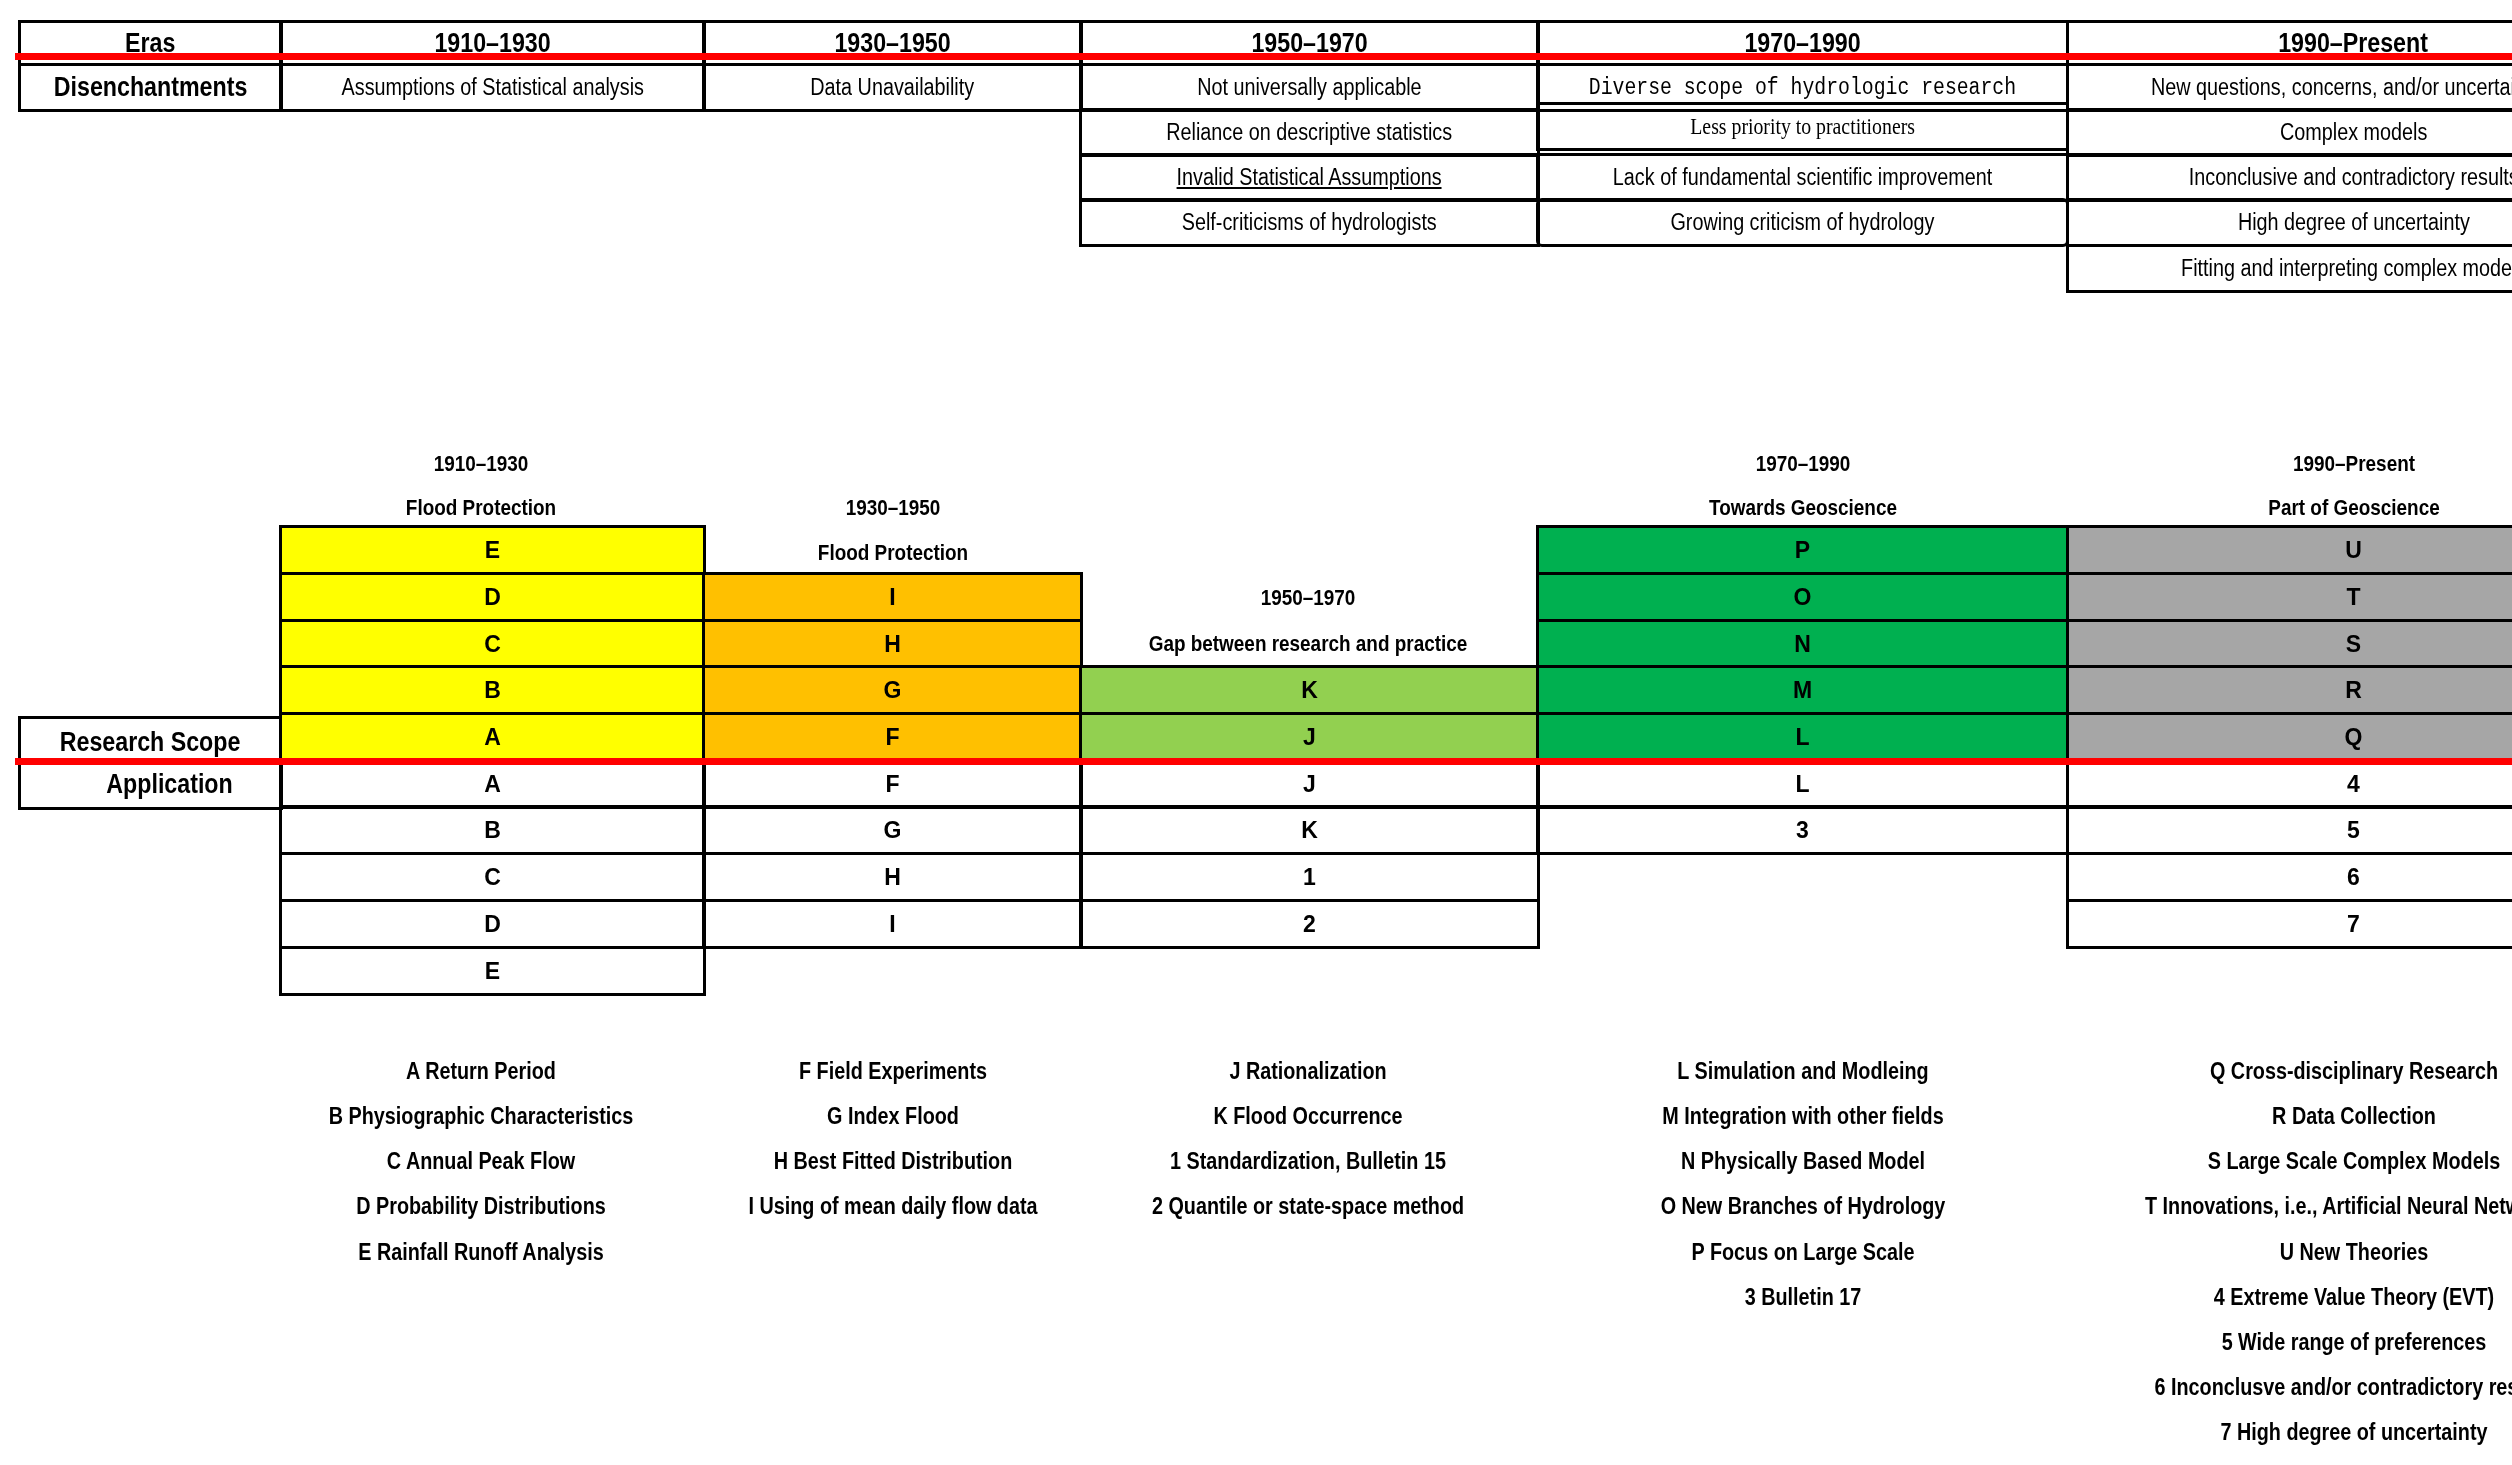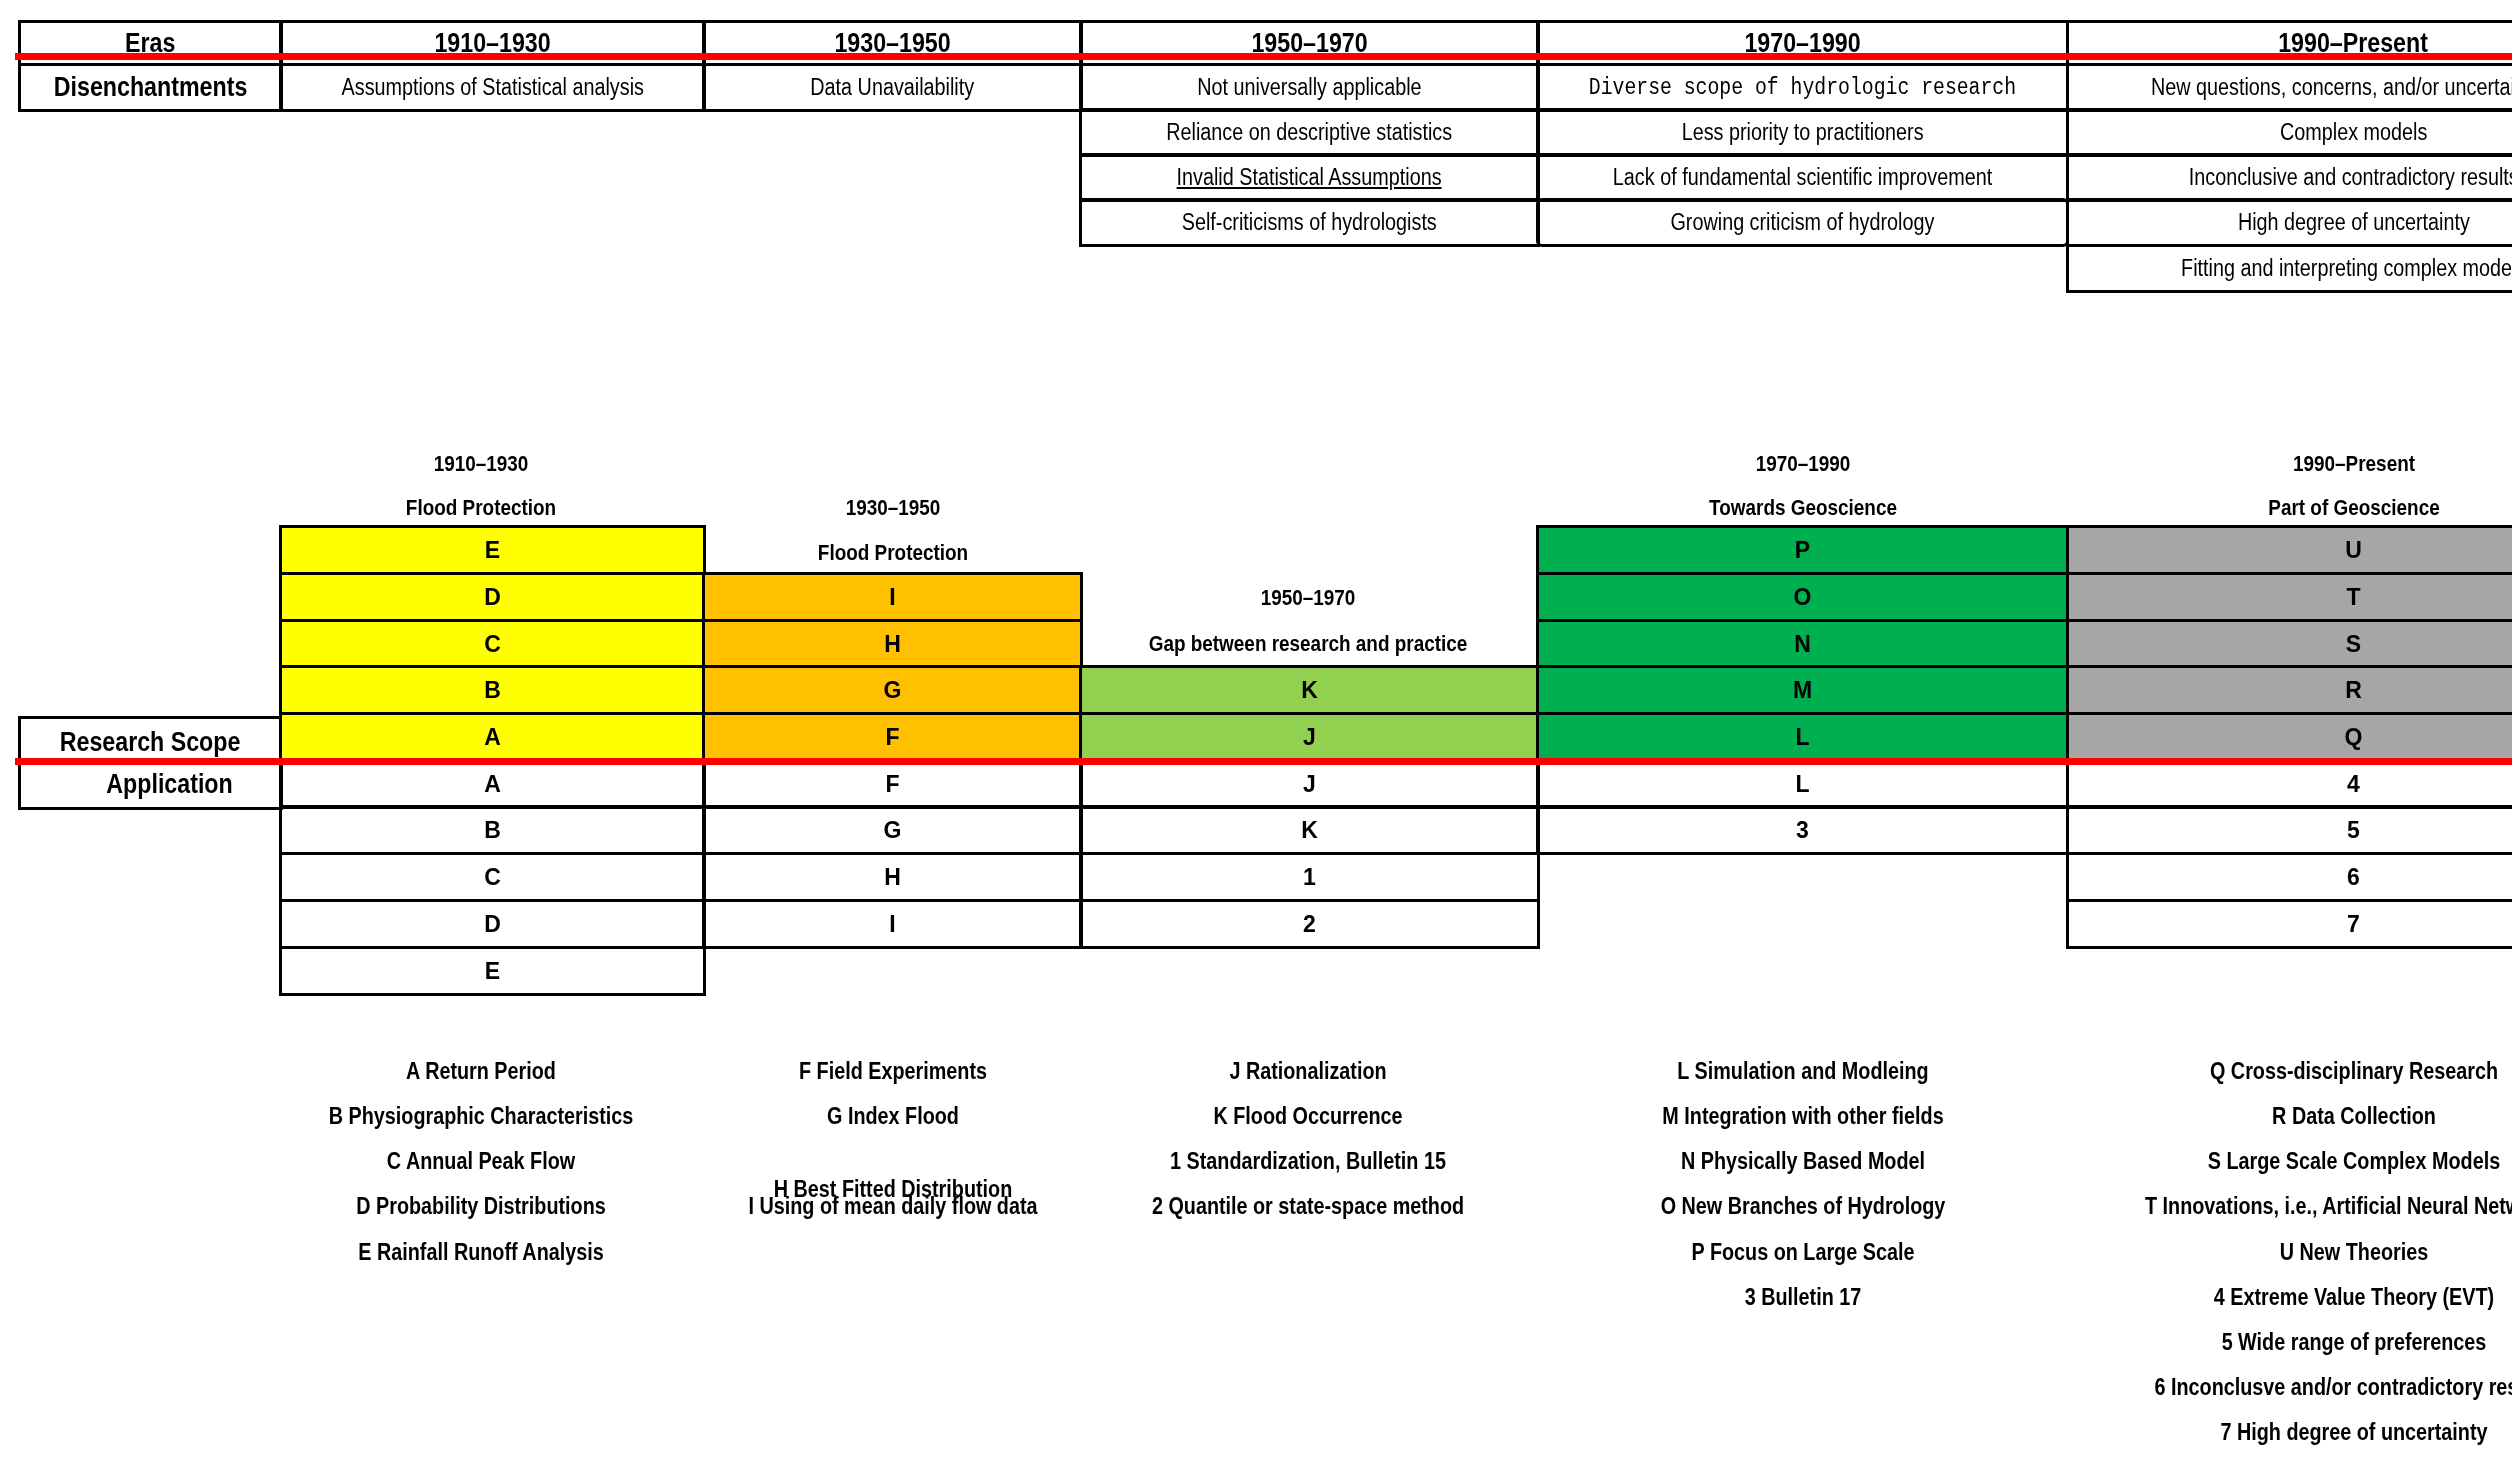--- a/index.html
+++ b/index.html
@@ -54,21 +54,21 @@
   <div class="cell" style="left:1536px;top:63px;width:533px;height:49px;font-family:Liberation Mono, monospace;">
       <span class="stretch">Diverse scope of hydrologic research</span>
     </div>
   <div class="cell" style="left:2066px;top:63px;width:575px;height:49px;">
       <span class="stretch">New questions, concerns, and/or uncertainties</span>
     </div>
 
   <div class="cell" style="left:1079px;top:108px;width:461px;height:49px;">
       <span class="stretch">Reliance on descriptive statistics</span>
     </div>
-  <div class="cell" style="left:1536px;top:108px;width:533px;height:49px;">
+  <div class="cell" style="left:1536px;top:102px;width:533px;height:49px;font-family:Liberation Serif, serif;">
       <span class="stretch">Less priority to practitioners</span>
     </div>
   <div class="cell" style="left:2066px;top:108px;width:575px;height:49px;">
       <span class="stretch">Complex models</span>
     </div>
 
   <div class="cell" style="left:1079px;top:153px;width:461px;height:49px;text-decoration:underline;">
       <span class="stretch">Invalid Statistical Assumptions</span>
     </div>
   <div class="cell" style="left:1536px;top:153px;width:533px;height:49px;">
@@ -173,21 +173,21 @@
 <div>
 
   <div class="legend" style="left:481px;top:1058px;"><span class="stretch">A Return Period</span></div>
   <div class="legend" style="left:481px;top:1103px;"><span class="stretch">B Physiographic Characteristics</span></div>
   <div class="legend" style="left:481px;top:1148px;"><span class="stretch">C Annual Peak Flow</span></div>
   <div class="legend" style="left:481px;top:1193px;"><span class="stretch">D Probability Distributions</span></div>
   <div class="legend" style="left:481px;top:1239px;"><span class="stretch">E Rainfall Runoff Analysis</span></div>
 
   <div class="legend" style="left:893px;top:1058px;"><span class="stretch">F Field Experiments</span></div>
   <div class="legend" style="left:893px;top:1103px;"><span class="stretch">G Index Flood</span></div>
-  <div class="legend" style="left:893px;top:1148px;margin-top:28px;"><span class="stretch">H Best Fitted Distribution</span></div>
+  <div class="legend" style="left:893px;top:1148px;"><span class="stretch">H Best Fitted Distribution</span></div>
   <div class="legend" style="left:893px;top:1193px;"><span class="stretch">I Using of mean daily flow data</span></div>
 
   <div class="legend" style="left:1308px;top:1058px;"><span class="stretch">J Rationalization</span></div>
   <div class="legend" style="left:1308px;top:1103px;"><span class="stretch">K Flood Occurrence</span></div>
   <div class="legend" style="left:1308px;top:1148px;"><span class="stretch">1 Standardization, Bulletin 15</span></div>
   <div class="legend" style="left:1308px;top:1193px;"><span class="stretch">2 Quantile or state-space method</span></div>
 
   <div class="legend" style="left:1803px;top:1058px;"><span class="stretch">L Simulation and Modleing</span></div>
   <div class="legend" style="left:1803px;top:1103px;"><span class="stretch">M Integration with other fields</span></div>
   <div class="legend" style="left:1803px;top:1148px;"><span class="stretch">N Physically Based Model</span></div>

